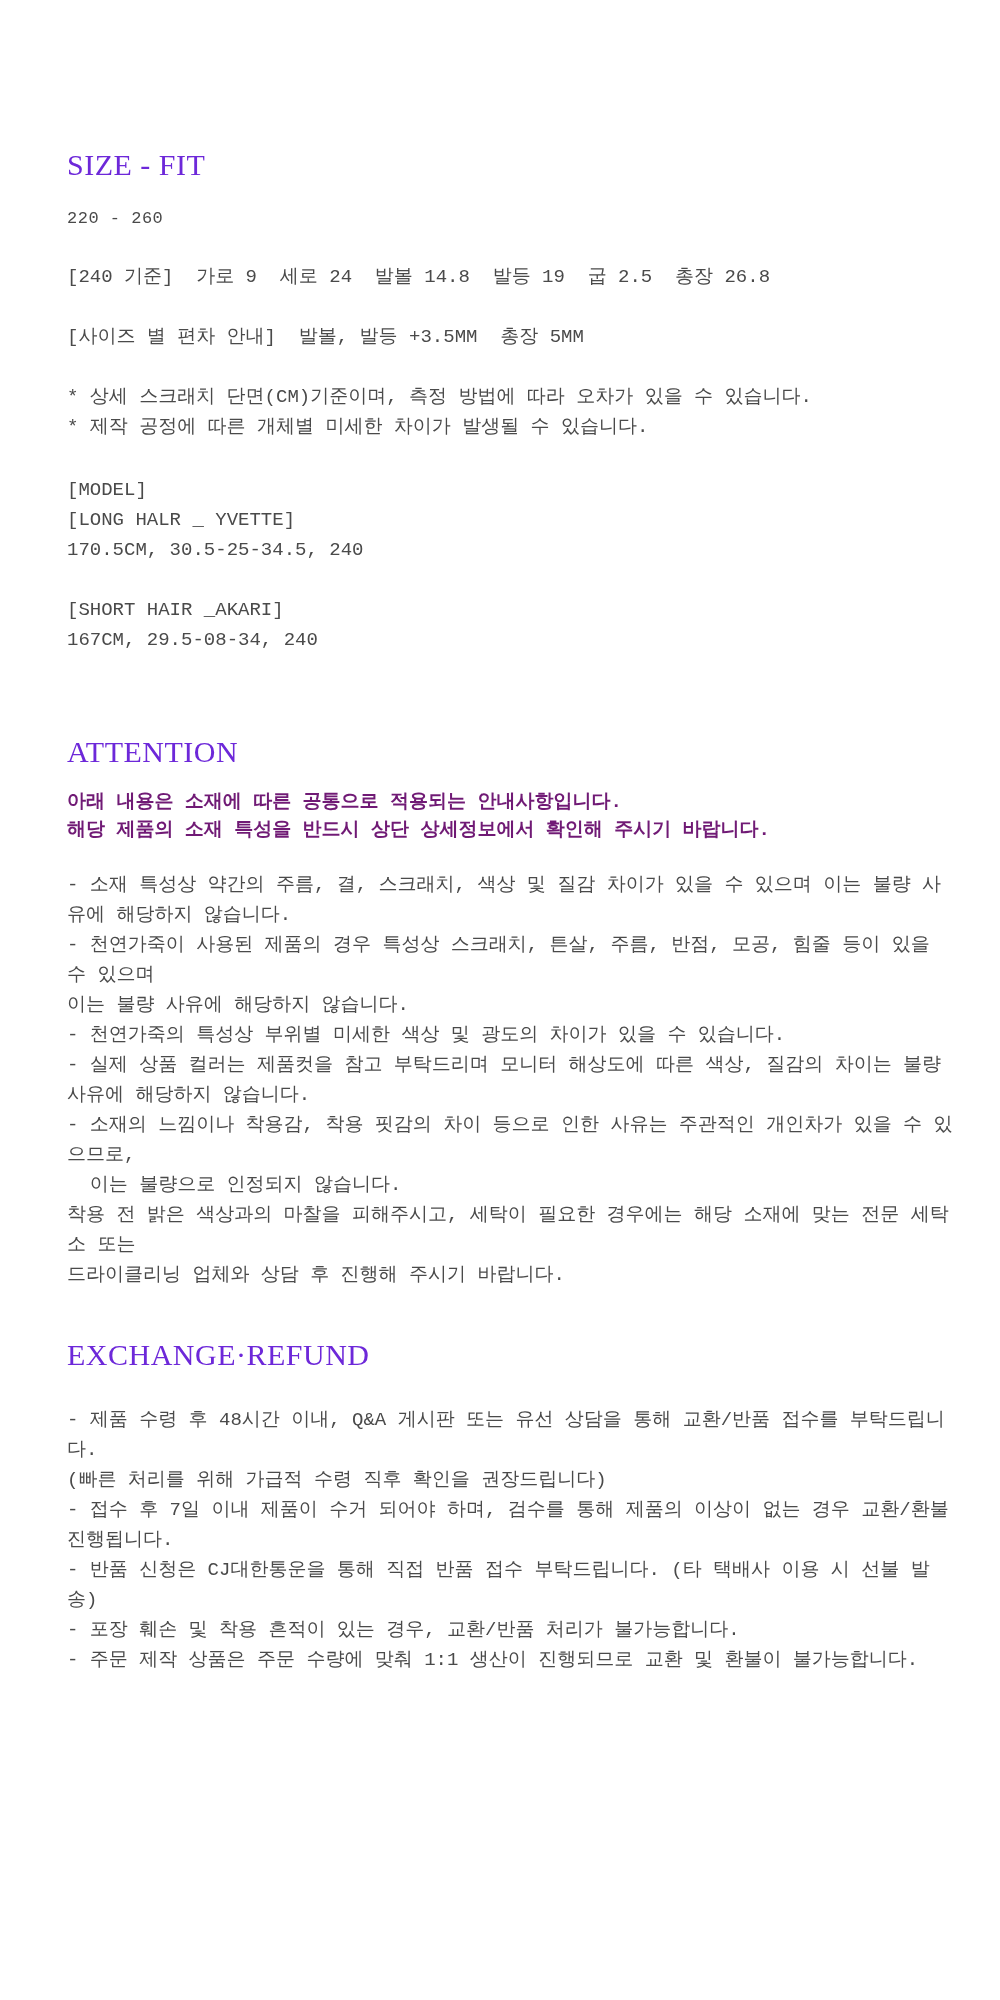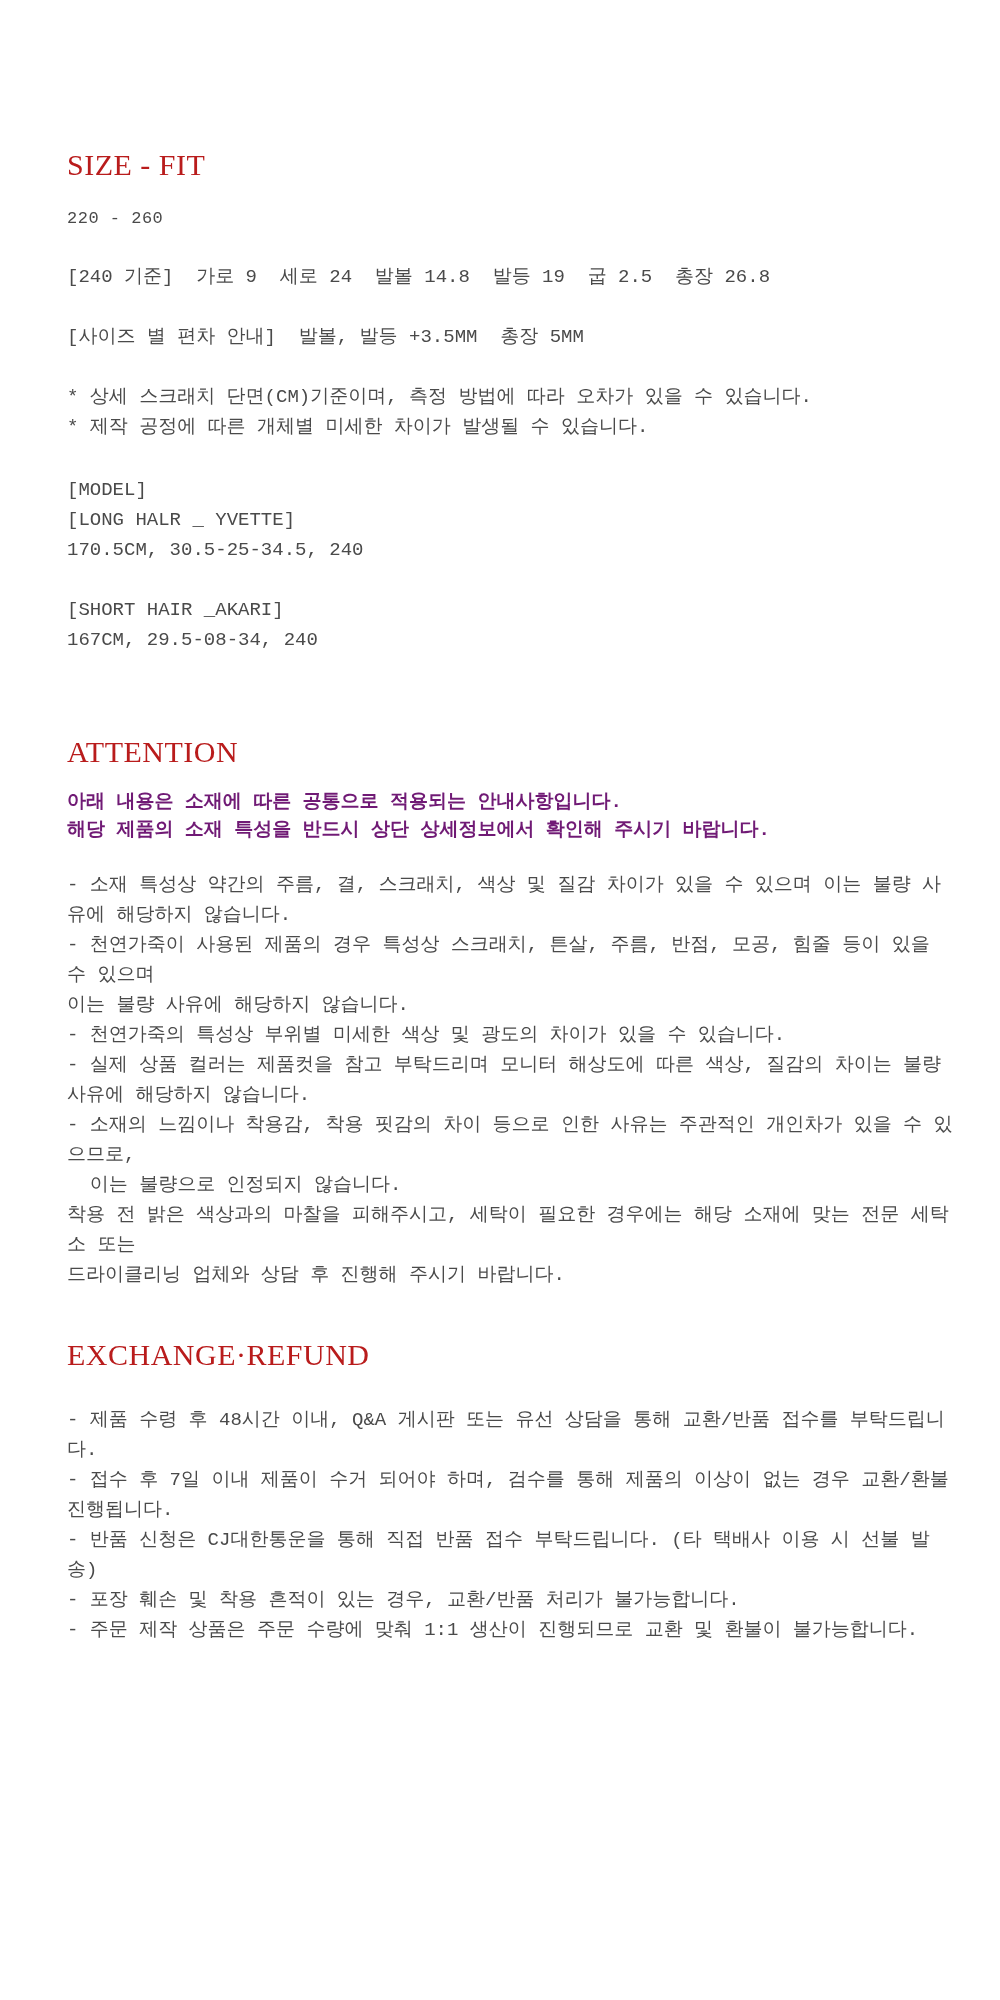--- a/index.html
+++ b/index.html
@@ -11,21 +11,21 @@
     height: 2000px;
     overflow: hidden;
     font-family: "Liberation Serif", "DejaVu Serif", serif;
     color: #4a4a4a;
   }
   .section { padding-left: 67px; padding-right: 40px; }
   .heading {
     font-size: 30px;
     line-height: 34px;
     font-weight: 400;
-    color: #b91c1c;
+    color: #6d28d9;
     letter-spacing: 0.5px;
   }
   .line {
     font-size: 19px;
     line-height: 30px;
     white-space: pre-wrap;
     font-family: Liberation Mono, monospace;
   }
   .size-range {
     font-size: 17px;
@@ -106,20 +106,21 @@
       <p class="line">착용 전 밝은 색상과의 마찰을 피해주시고, 세탁이 필요한 경우에는 해당 소재에 맞는 전문 세탁소 또는</p>
       <p class="line">드라이클리닝 업체와 상담 후 진행해 주시기 바랍니다.</p>
     </div>
   </section>
 
   <section class="section">
     <h2 class="heading" id="exchange-heading">EXCHANGE·REFUND</h2>
 
     <div class="exchange-list">
       <p class="line">- 제품 수령 후 48시간 이내, Q&amp;A 게시판 또는 유선 상담을 통해 교환/반품 접수를 부탁드립니다.</p>
+      <p class="line">(빠른 처리를 위해 가급적 수령 직후 확인을 권장드립니다)</p>
       <p class="line">- 접수 후 7일 이내 제품이 수거 되어야 하며, 검수를 통해 제품의 이상이 없는 경우 교환/환불 진행됩니다.</p>
       <p class="line">- 반품 신청은 CJ대한통운을 통해 직접 반품 접수 부탁드립니다. (타 택배사 이용 시 선불 발송)</p>
       <p class="line">- 포장 훼손 및 착용 흔적이 있는 경우, 교환/반품 처리가 불가능합니다.</p>
       <p class="line">- 주문 제작 상품은 주문 수량에 맞춰 1:1 생산이 진행되므로 교환 및 환불이 불가능합니다.</p>
     </div>
   </section>
 
   <div class="footer">HOWUS</div>
 
 </div>

